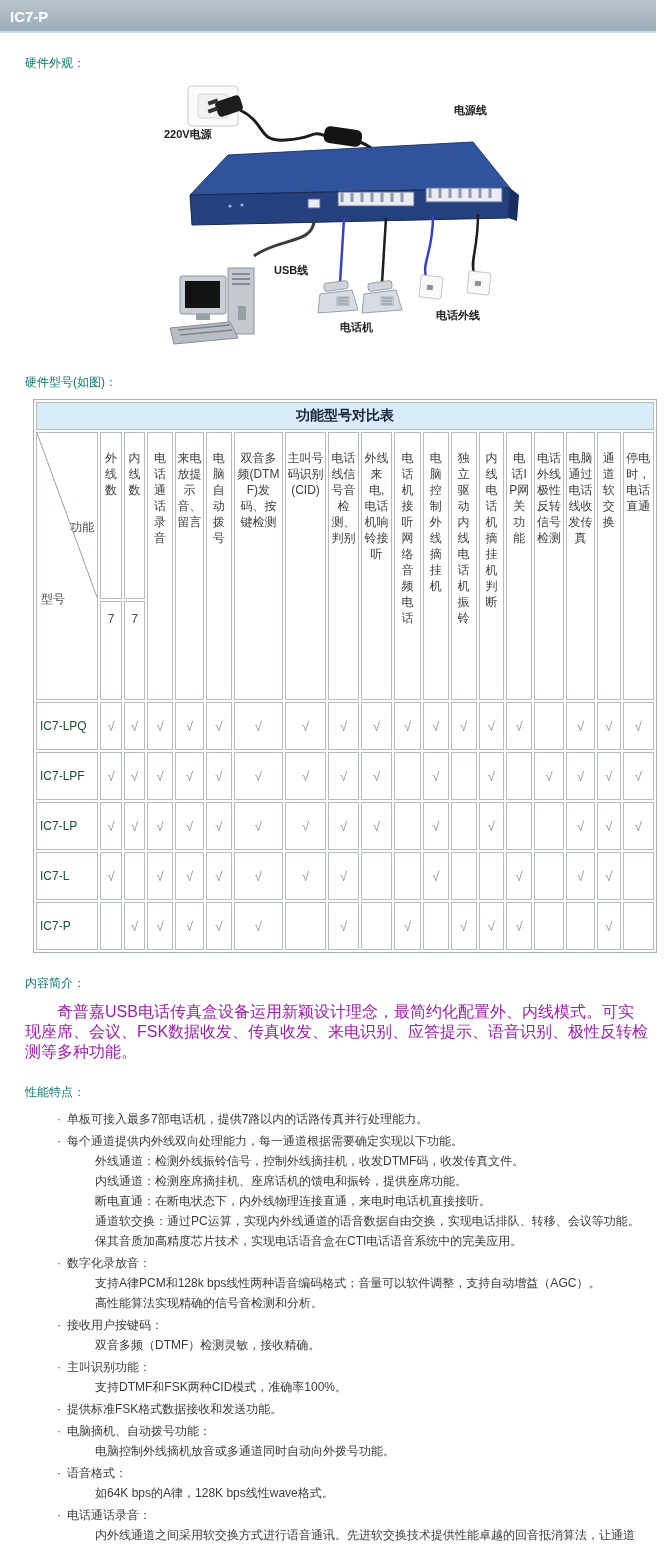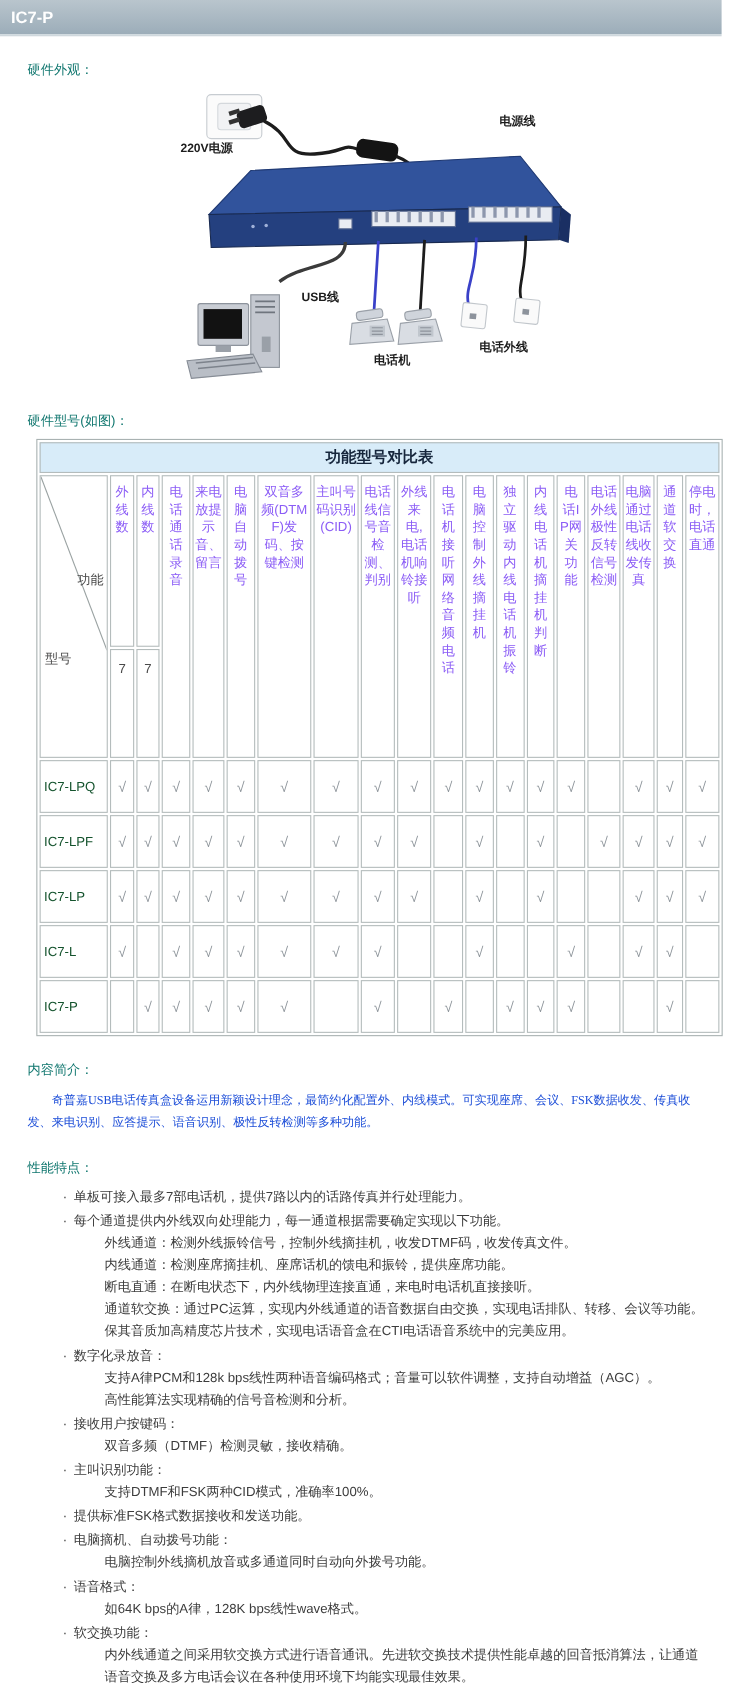--- a/index.html
+++ b/index.html
@@ -11,33 +11,33 @@
   .sec{font-size:12px;color:#0f766e;margin:22px 0 8px 25px;}
   
   .figure-wrap{position:relative;width:430px;height:272px;margin:4px 0 2px 128px;}
   .figlabel{font-size:11px;font-weight:bold;fill:#1c1c1c;font-family:"Liberation Sans","DejaVu Sans",sans-serif;}
   
   table.cmp{border-collapse:separate;border-spacing:2px;table-layout:fixed;width:624px;
             margin:8px 0 0 33px;border:1px solid #a9b2b2;background:#ffffff;}
   table.cmp td,table.cmp th{border:1px solid #b4bcbc;background:#ffffff;overflow:hidden;}
   .title-cell{background:#d8ecf9 !important;color:#16263c;font-weight:bold;font-size:14px;
               text-align:center;height:24px;}
-  th.colhead{font-weight:normal;color:#8b5cf6;font-size:12px;vertical-align:top;text-align:center;
-             padding:6px 1px 2px 1px;word-break:break-all;line-height:16px;height:146px;}
+  th.colhead{font-weight:normal;color:#404040;font-size:12px;vertical-align:top;text-align:center;
+             padding:17px 1px 2px 1px;word-break:break-all;line-height:16px;height:146px;}
   th.subhead{font-weight:normal;color:#4a4a4a;font-size:12px;vertical-align:top;text-align:center;
              padding-top:10px;height:86px;}
   th.corner{position:relative;font-weight:normal;color:#4a4a4a;font-size:12px;}
   th.corner .diag{position:absolute;left:0;top:0;width:100%;height:100%;}
   th.corner .diag line{stroke:#9aa2a2;stroke-width:1;vector-effect:non-scaling-stroke;}
   .corner-top{position:absolute;top:86px;right:3px;}
   .corner-bottom{position:absolute;top:158px;left:4px;}
   td.model{font-size:12px;color:#14532d;text-align:left;padding-left:3px;height:44px;}
   td.check{text-align:center;vertical-align:middle;color:#8e959b;font-size:13px;height:44px;}
   
-  .intro{font-size:11px;line-height:20px;color:#1d4ed8;margin:10px 20px 0 25px;text-indent:2em;font-family:Liberation Serif, serif;}
+  .intro{font-size:16px;line-height:20px;color:#a21caf;margin:10px 20px 0 25px;text-indent:2em;}
   .features{margin:6px 20px 24px 0;}
   .feat{font-size:12px;line-height:20px;color:#3c3c3c;margin-left:57px;margin-top:2px;}
   .feat .dot{color:#3c3c3c;margin-right:6px;}
   .feat-sub{font-size:12px;line-height:20px;color:#3c3c3c;margin-left:95px;margin-right:4px;}
 </style>
 </head>
 <body>
 
 <div class="topbar">IC7-P</div>
 
@@ -309,15 +309,15 @@
     <div class="feat-sub">高性能算法实现精确的信号音检测和分析。</div>
     <div class="feat"><span class="dot">·</span><span>接收用户按键码：</span></div>
     <div class="feat-sub">双音多频（DTMF）检测灵敏，接收精确。</div>
     <div class="feat"><span class="dot">·</span><span>主叫识别功能：</span></div>
     <div class="feat-sub">支持DTMF和FSK两种CID模式，准确率100%。</div>
     <div class="feat"><span class="dot">·</span><span>提供标准FSK格式数据接收和发送功能。</span></div>
     <div class="feat"><span class="dot">·</span><span>电脑摘机、自动拨号功能：</span></div>
     <div class="feat-sub">电脑控制外线摘机放音或多通道同时自动向外拨号功能。</div>
     <div class="feat"><span class="dot">·</span><span>语音格式：</span></div>
     <div class="feat-sub">如64K bps的A律，128K bps线性wave格式。</div>
-    <div class="feat"><span class="dot">·</span><span>软交换功能：</span></div>
+    <div class="feat"><span class="dot">·</span><span>电话通话录音：</span></div>
     <div class="feat-sub">内外线通道之间采用软交换方式进行语音通讯。先进软交换技术提供性能卓越的回音抵消算法，让通道语音交换及多方电话会议在各种使用环境下均能实现最佳效果。</div>
   </div>
 
 </body></html>

